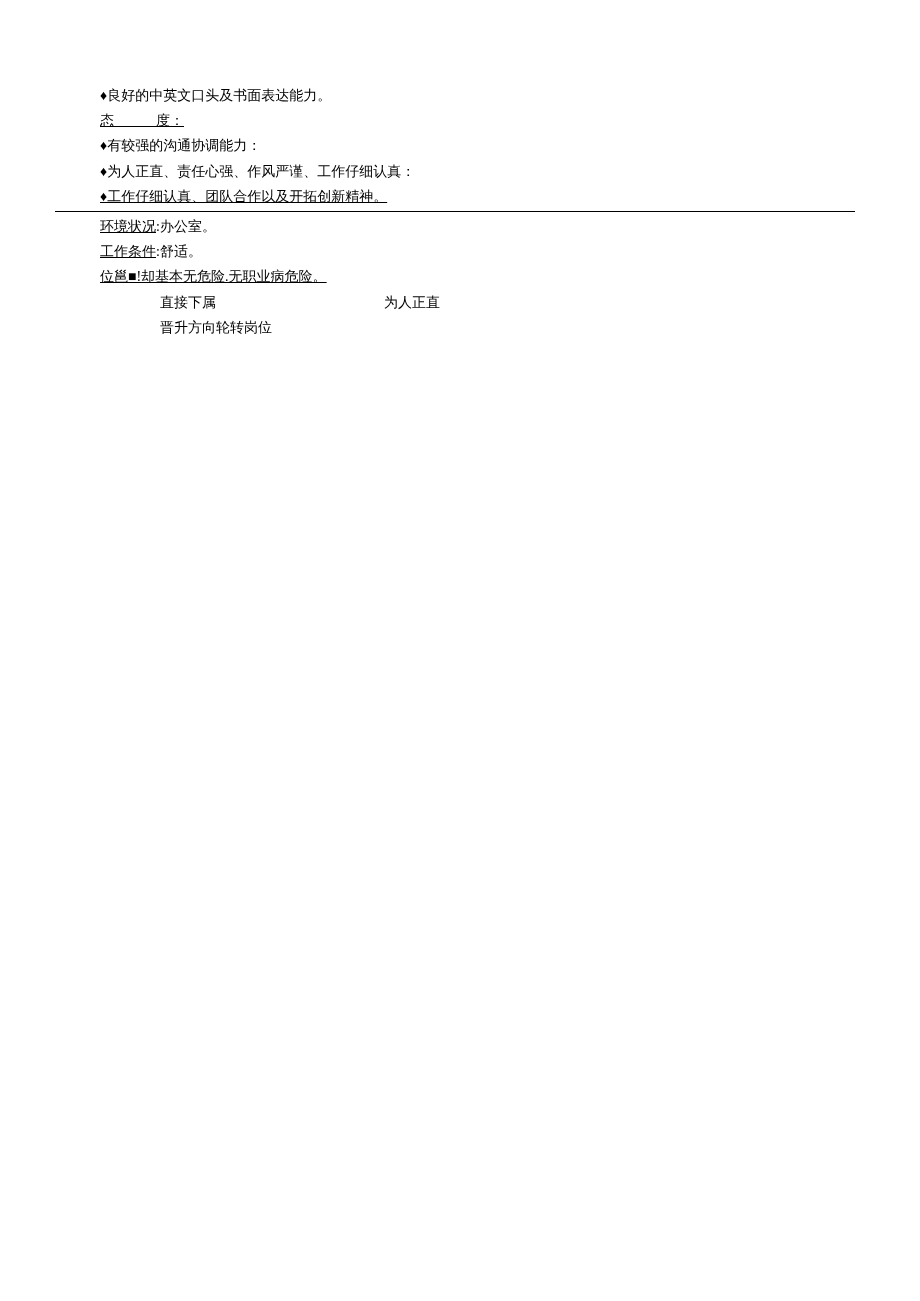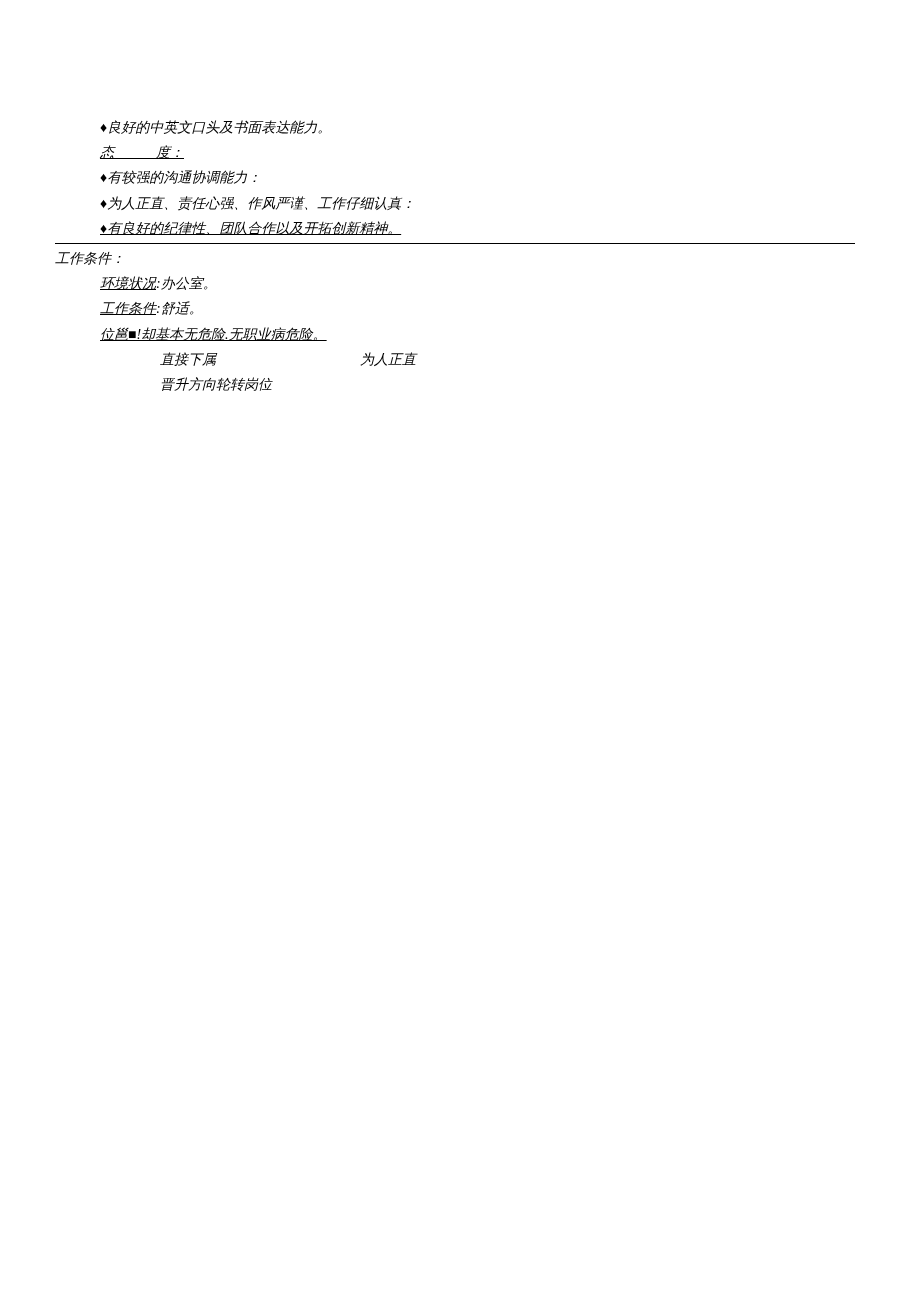--- a/index.html
+++ b/index.html
@@ -10,22 +10,21 @@
     body {
       font-family: "SimSun", "宋体", serif;
       font-size: 14px;
       line-height: 1.8;
       color: #000;
       background: #fff;
       padding: 0;
       width: 920px;
     }
     .content {
-      padding-top: 115px;
-      font-style: italic;
+      padding-top: 83px;
     }
     .indent-1 {
       padding-left: 100px;
     }
     .indent-0 {
       padding-left: 55px;
     }
     .indent-2 {
       padding-left: 160px;
     }
@@ -33,20 +32,21 @@
       text-decoration: underline;
     }
     .hr-line {
       border: none;
       border-top: 1px solid #000;
       margin: 2px 55px 2px 55px;
       margin-right: 65px;
     }
     .row-two {
       display: flex;
+      gap: 24px;
     }
     .row-two .col1 {
       width: 200px;
     }
     .spaced-label {
       letter-spacing: 0;
     }
   </style>
 </head>
 <body>
@@ -58,26 +58,23 @@
   <div class="indent-1">
     <span class="underline spaced-label">态　　　度：</span>
   </div>
   <div class="indent-1">
     <span>♦有较强的沟通协调能力：</span>
   </div>
   <div class="indent-1">
     <span>♦为人正直、责任心强、作风严谨、工作仔细认真：</span>
   </div>
   <div class="indent-1">
-    <span class="underline">♦有良好的纪律性、团队合作以及开拓创新精神。</span>
+    <span class="underline">♦工作仔细认真、团队合作以及开拓创新精神。</span>
   </div>
   <hr class="hr-line">
-  <div class="indent-0">
-    <span>工作条件：</span>
-  </div>
   <div class="indent-1">
     <span class="underline">环境状况</span><span>:办公室。</span>
   </div>
   <div class="indent-1">
     <span class="underline">工作条件</span><span>:舒适。</span>
   </div>
   <div class="indent-1">
     <span class="underline">位邕■!却基本无危险.无职业病危险。</span>
   </div>
   <div class="indent-2 row-two">

